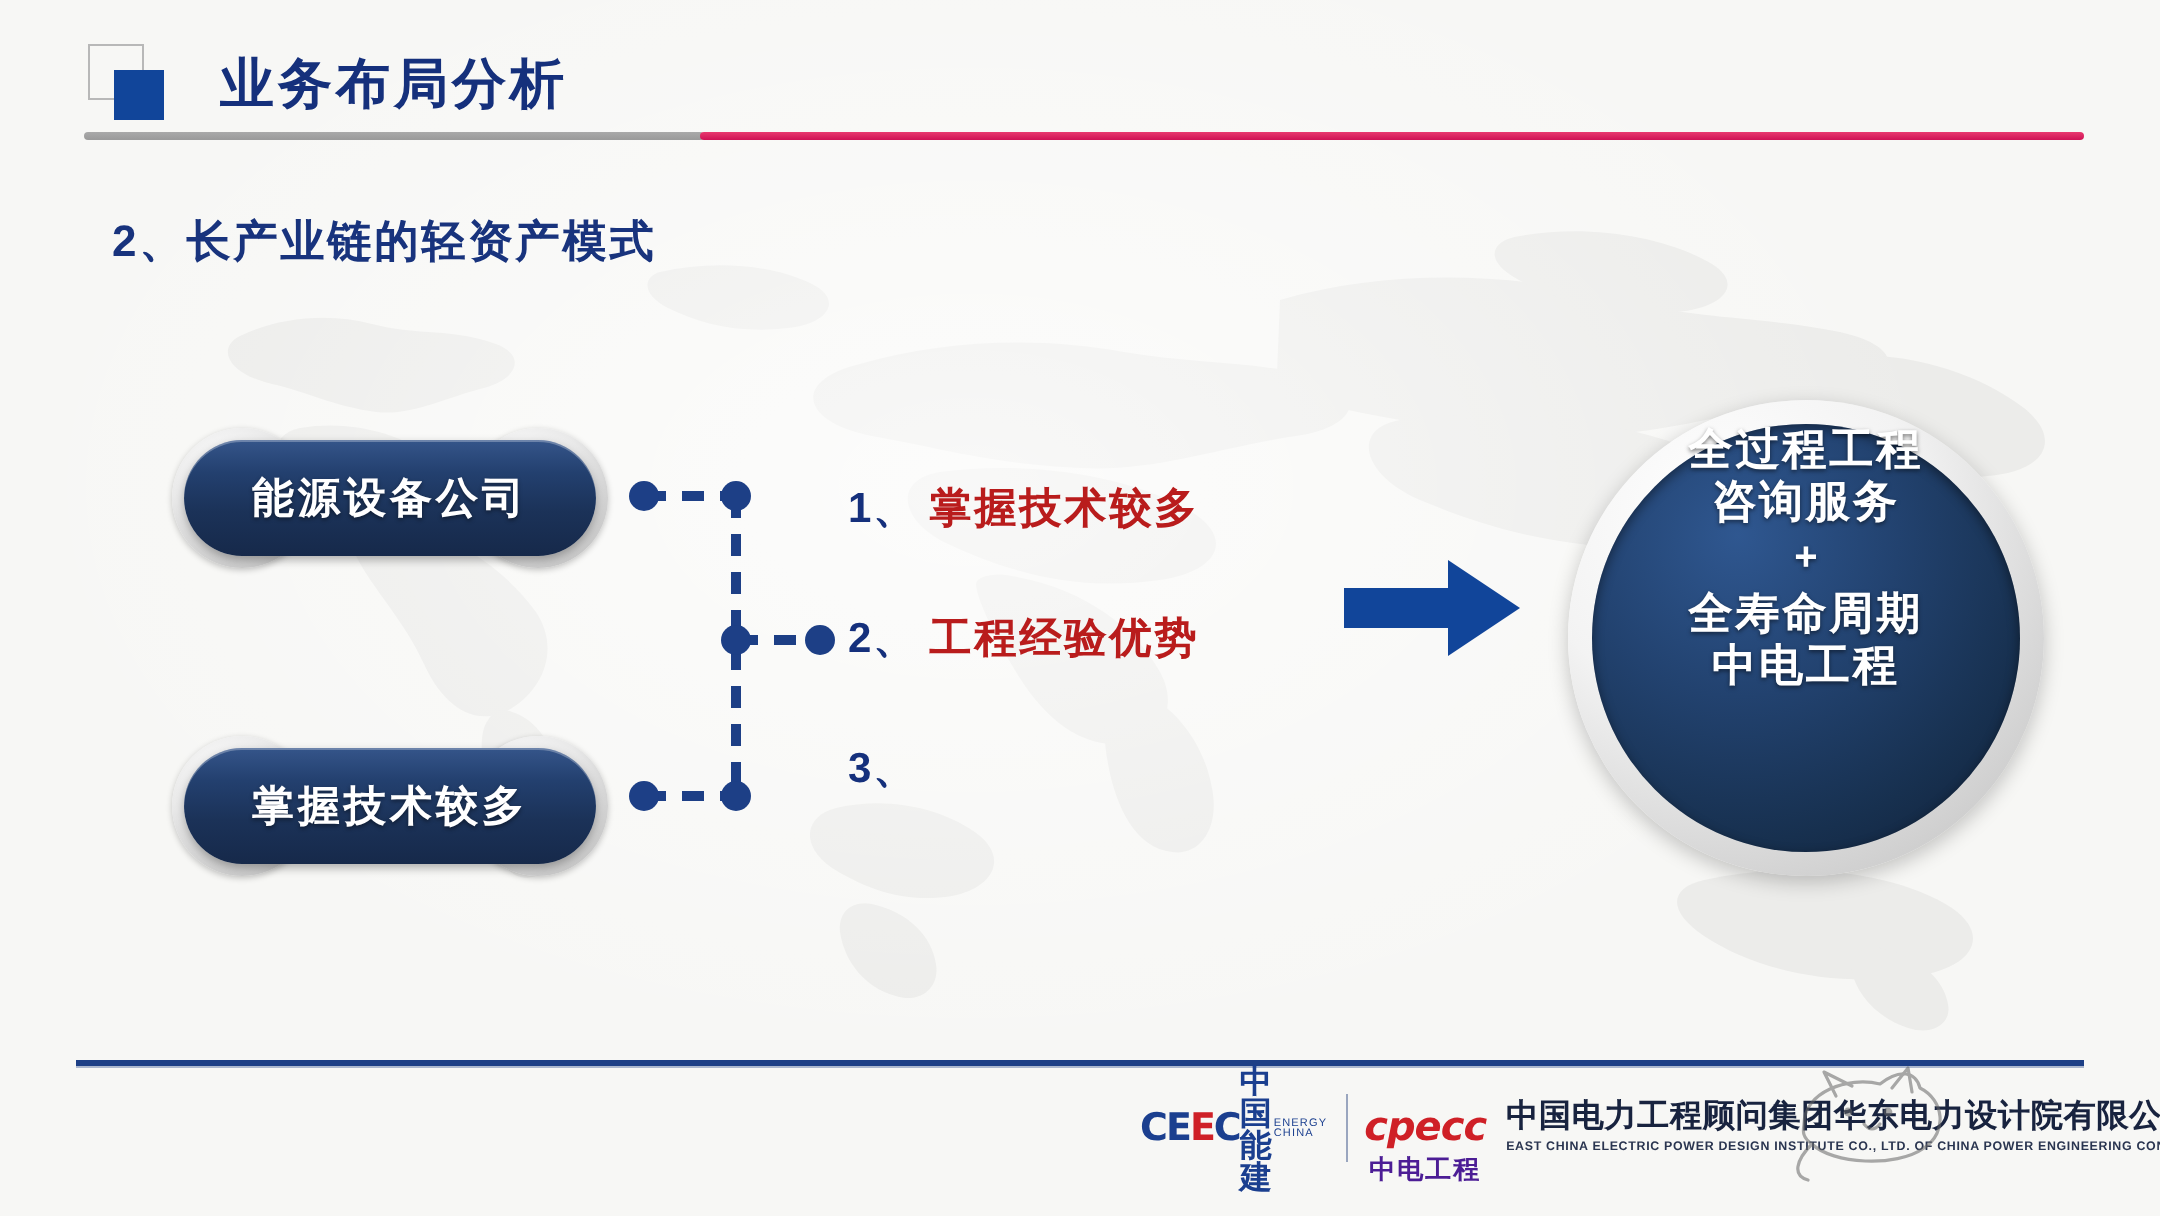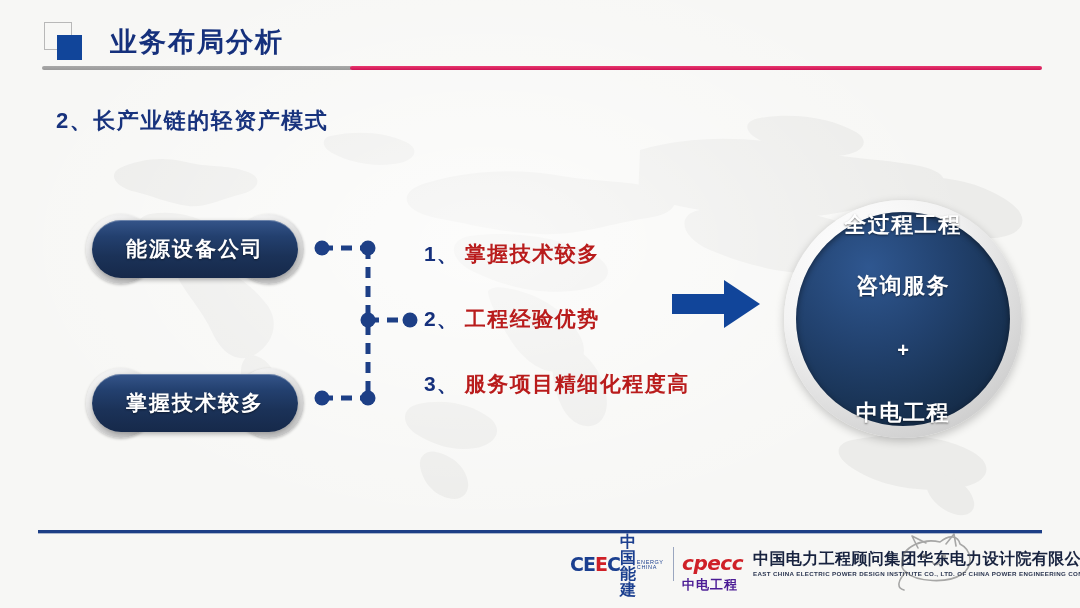--- a/index.html
+++ b/index.html
@@ -195,21 +195,21 @@
   .circle-inner {
     position: absolute;
     left: 12px; top: 12px;
     width: 214px; height: 214px;
     border-radius: 50%;
     background: radial-gradient(circle at 34% 26%, #2f5790 0%, #22426f 38%, #17304f 72%, #101f36 100%);
     box-shadow: inset 0 2px 6px rgba(0,0,0,0.45);
     display: flex;
     flex-direction: column;
     align-items: center;
-    justify-content: space-between;
+    justify-content: flex-start;
   }
   .circle-line {
     color: #ffffff;
     font-size: 22px;
     font-weight: bold;
     letter-spacing: 1.5px;
     line-height: 1.18;
     text-shadow: 0 1px 2px rgba(0,0,0,0.5);
     white-space: nowrap;
   }
@@ -271,21 +271,21 @@
   .logo-div {
     width: 1px;
     height: 34px;
     background: #9aa6bf;
     margin: 0 9px;
   }
   
   .logo-cpecc {
     display: flex;
     flex-direction: column;
-    align-items: flex-start;
+    align-items: center;
     line-height: 1;
     margin-top: 16px;
   }
   .logo-cpecc .mark {
     font-size: 20px;
     font-weight: bold;
     font-style: italic;
     color: #cf2027;
     letter-spacing: -0.5px;
     font-family: "DejaVu Sans", sans-serif;
@@ -421,36 +421,36 @@
     <div class="list-item">
       <span class="num">1、</span>
       <span class="txt">掌握技术较多</span>
     </div>
     <div class="list-item">
       <span class="num">2、</span>
       <span class="txt">工程经验优势</span>
     </div>
     <div class="list-item">
       <span class="num">3、</span>
-      <span class="txt">服务项目精细化程度高</span>
     </div>
   </div>
 
   <div class="arrow">
     <svg width="88" height="52" viewBox="0 0 88 52" xmlns="http://www.w3.org/2000/svg">
       <path d="M0 16 L52 16 L52 2 L88 26 L52 50 L52 36 L0 36 Z" fill="#11459a"></path>
     </svg>
   </div>
 
   <div class="circle-wrap">
     <div class="circle-ring"></div>
     <div class="circle-inner">
       <div class="circle-line">全过程工程</div>
       <div class="circle-line">咨询服务</div>
       <div class="circle-plus">+</div>
+      <div class="circle-line">全寿命周期</div>
       <div class="circle-line">中电工程</div>
     </div>
   </div>
 
   <div class="footer-rule"></div>
   <div class="footer">
     <div class="logo-ceec">
       <div class="mark"><span>CE</span><span class="r">E</span><span>C</span></div>
       <div class="cn">中国能建</div>
       <div class="en">ENERGY CHINA</div>

